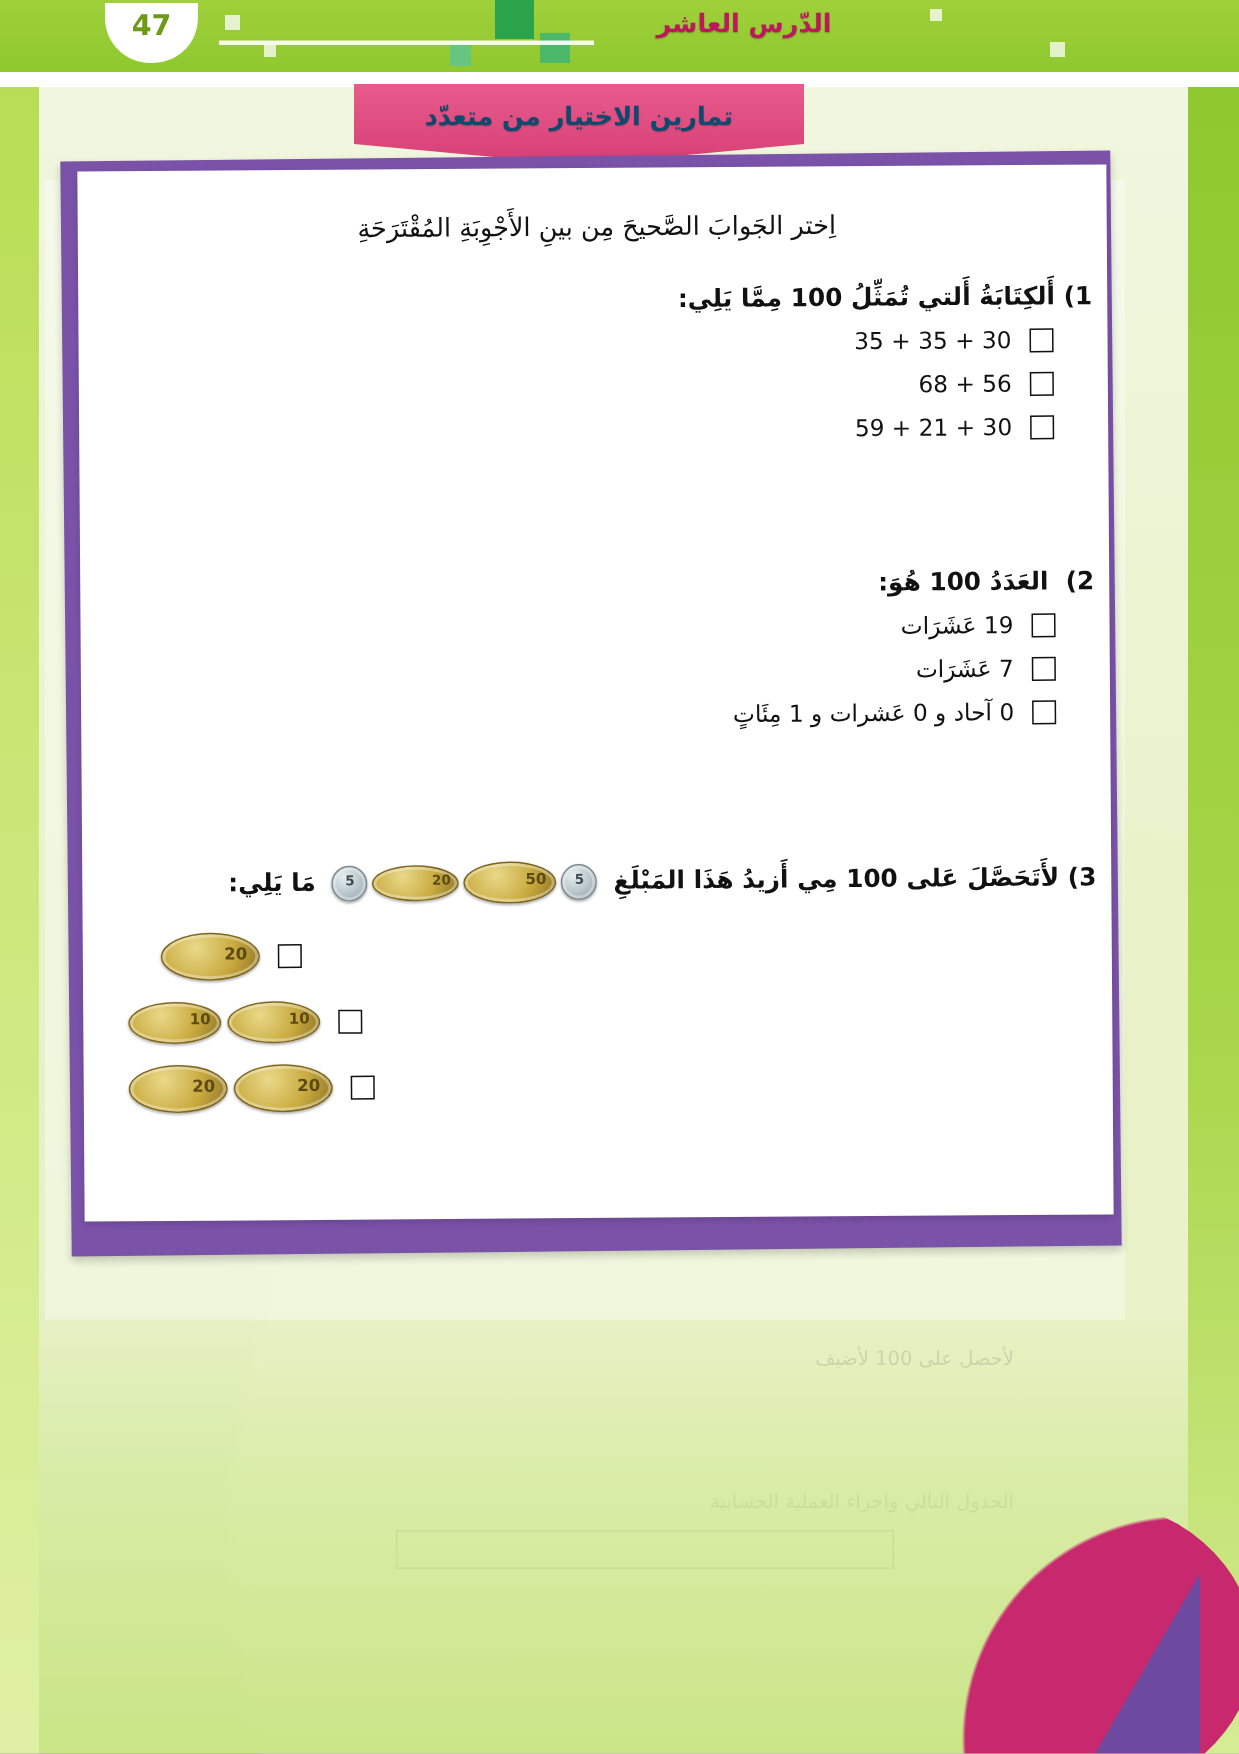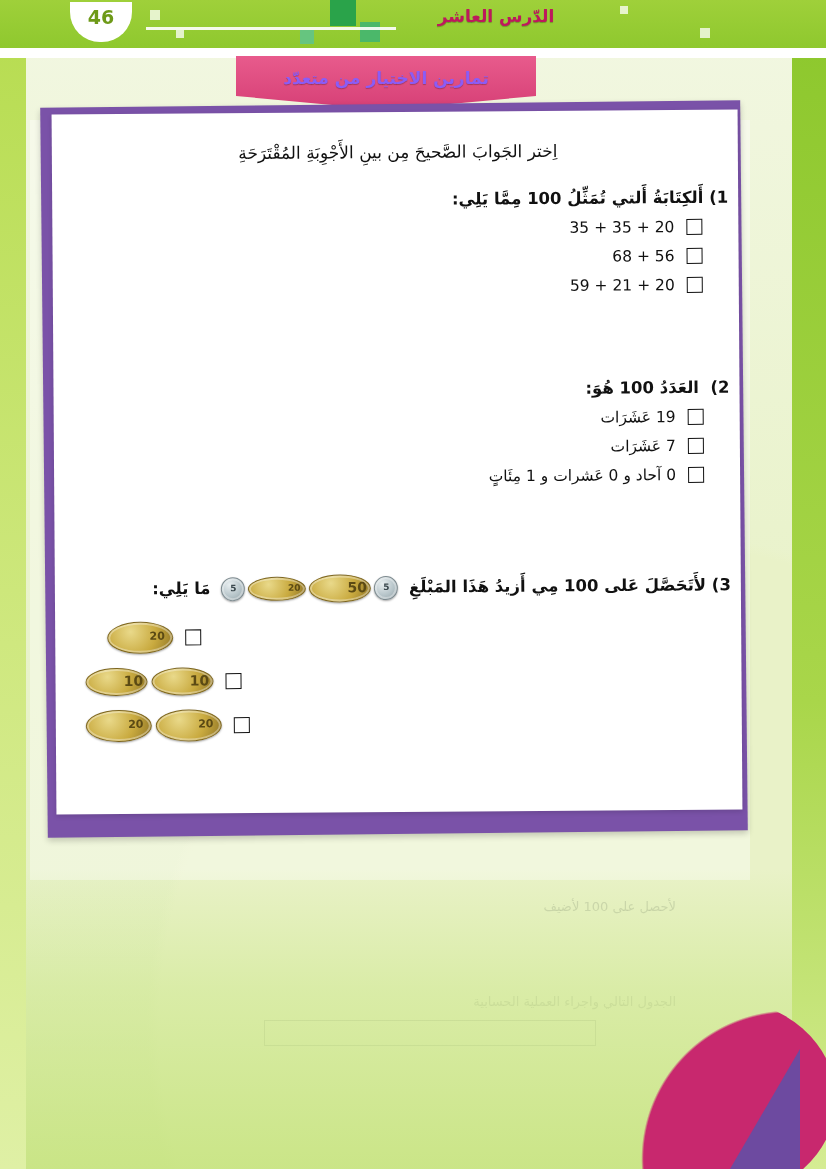--- a/index.html
+++ b/index.html
@@ -73,21 +73,21 @@
 
   
   .ribbon{
     position:absolute;left:236px;top:56px;width:300px;height:54px;
     background:linear-gradient(180deg,#e85b8c 0%, #d63f76 100%);
     clip-path:polygon(0 0,100% 0,100% 74%,50% 100%,0 74%);
     box-shadow:0 2px 3px rgba(0,0,0,.18);
   }
   .ribbon-label{
     position:absolute;left:236px;top:68px;width:300px;text-align:center;
-    color:#8b5cf6;font-size:17px;font-weight:bold;
+    color:#0c4a6e;font-size:17px;font-weight:bold;
     text-shadow:0 1px 1px rgba(0,0,0,.25);
   }
 
   
   .purple-card{
     position:absolute;left:44px;top:104px;width:700px;height:730px;
     background:#7a52a8;
     transform:rotate(-0.6deg);
     box-shadow:0 3px 6px rgba(0,0,0,.2);
   }
@@ -134,21 +134,21 @@
   .coin-gold{
     background:radial-gradient(circle at 35% 30%, #e9d98a 0%, #c9aa3f 55%, #8f7425 100%);
     border:1.5px solid #7d6620;
     padding-left:34px;
   }
   .coin-silver{
     background:radial-gradient(circle at 35% 30%, #e8eef0 0%, #b6c4c9 55%, #8d9ba0 100%);
     border:1.5px solid #7d8a8f;
     color:#3d4a50;
   }
-  .coin-26{width:26px;height:26px;line-height:24px;font-size:14px;}
+  .coin-26{width:26px;height:26px;line-height:24px;font-size:10px;}
   .coin-22{width:22px;height:22px;line-height:20px;font-size:9px;}
   .coin-30{width:30px;height:30px;line-height:28px;font-size:11px;}
   .coin-row{display:flex;align-items:center;gap:4px;direction:ltr;}
 
   .inline-coins{display:inline-flex;align-items:center;gap:3px;direction:ltr;margin:0 5px;vertical-align:middle;}
 
   
   .corner-magenta{
     position:absolute;right:-10px;bottom:-30px;width:230px;height:200px;
     border-radius:50%;
@@ -187,48 +187,48 @@
 <div class="green-sq b" data-name="header-square-decoration-2"></div>
 <div class="green-sq c" data-name="header-square-decoration-3"></div>
 <div class="white-sq a" data-name="header-white-square-1"></div>
 <div class="white-sq b" data-name="header-white-square-2"></div>
 <div class="white-sq c" data-name="header-white-square-3"></div>
 <div class="white-sq d" data-name="header-white-square-4"></div>
 <div class="header-rule" data-name="header-underline"></div>
 <div class="header-title" data-name="lesson-title">الدّرس العاشر</div>
 <div class="top-bar-white" data-name="header-white-band"></div>
 <div class="page-badge" data-name="page-number-badge"></div>
-<div class="page-badge-num" data-name="page-number">46</div>
+<div class="page-badge-num" data-name="page-number">47</div>
 
 <div class="ribbon" data-name="section-ribbon"></div>
 <div class="ribbon-label" data-name="section-title">تمارين الاختيار من متعدّد</div>
 
 <div class="purple-card" data-name="purple-card-backdrop"></div>
 <div class="white-sheet" data-name="worksheet-sheet"></div>
 
 <div class="sheet-inner" data-name="worksheet-content">
 
   <div class="instruction" data-name="instruction-text">اِختر الجَوابَ الصَّحيحَ مِن بينِ الأَجْوِبَةِ المُقْتَرَحَةِ</div>
 
   <div class="qblock" style="top:78px;right:0;" data-name="question-1">
     <div class="qtitle" data-name="question-1-title">
       <span class="qnum" data-name="question-1-number">1)</span>
       <span data-name="question-1-text">أَلكِتَابَةُ أَلتي تُمَثِّلُ 100 مِمَّا يَلِي:</span>
     </div>
     <div class="opt" data-name="question-1-option-1">
       <span class="checkbox" data-name="checkbox-icon"></span>
-      <span class="opt-text" data-name="question-1-option-1-label">20 + 35 + 35</span>
+      <span class="opt-text" data-name="question-1-option-1-label">30 + 35 + 35</span>
     </div>
     <div class="opt" data-name="question-1-option-2">
       <span class="checkbox" data-name="checkbox-icon"></span>
       <span class="opt-text" data-name="question-1-option-2-label">56 + 68</span>
     </div>
     <div class="opt" data-name="question-1-option-3">
       <span class="checkbox" data-name="checkbox-icon"></span>
-      <span class="opt-text" data-name="question-1-option-3-label">20 + 21 + 59</span>
+      <span class="opt-text" data-name="question-1-option-3-label">30 + 21 + 59</span>
     </div>
   </div>
 
   <div class="qblock" style="top:268px;right:0;" data-name="question-2">
     <div class="qtitle" data-name="question-2-title">
       <span class="qnum" data-name="question-2-number">2)</span>&nbsp;
       <span data-name="question-2-text">العَدَدُ 100 هُوَ:</span>
     </div>
     <div class="opt" data-name="question-2-option-1">
       <span class="checkbox" data-name="checkbox-icon"></span>

